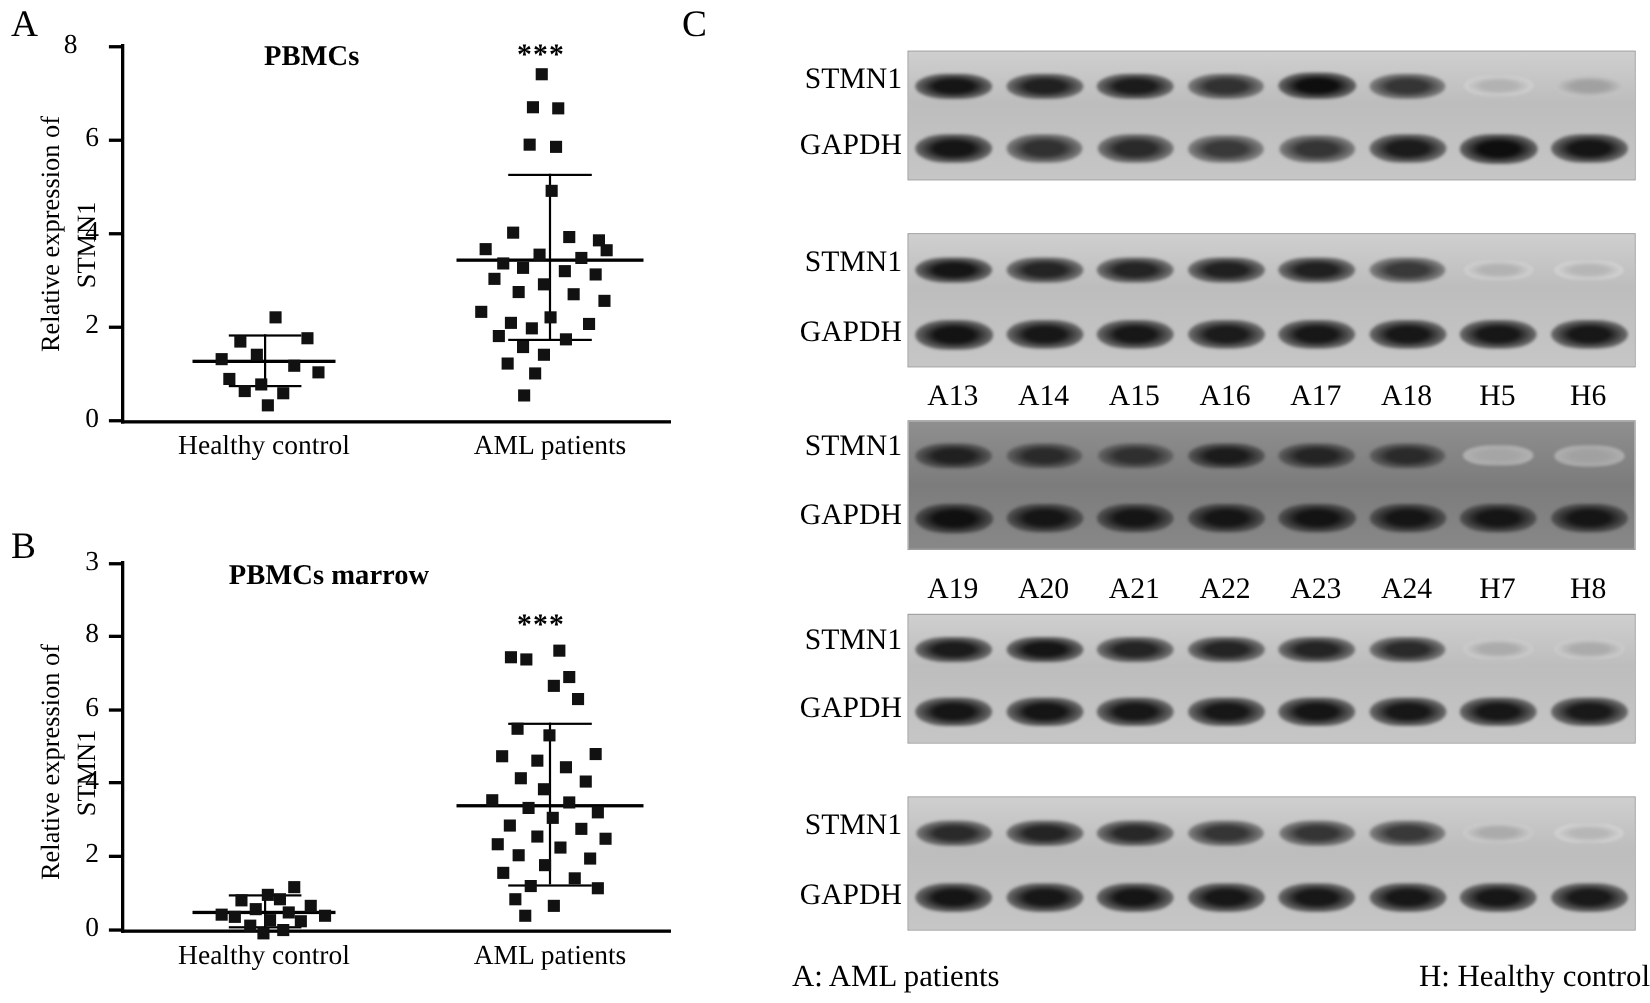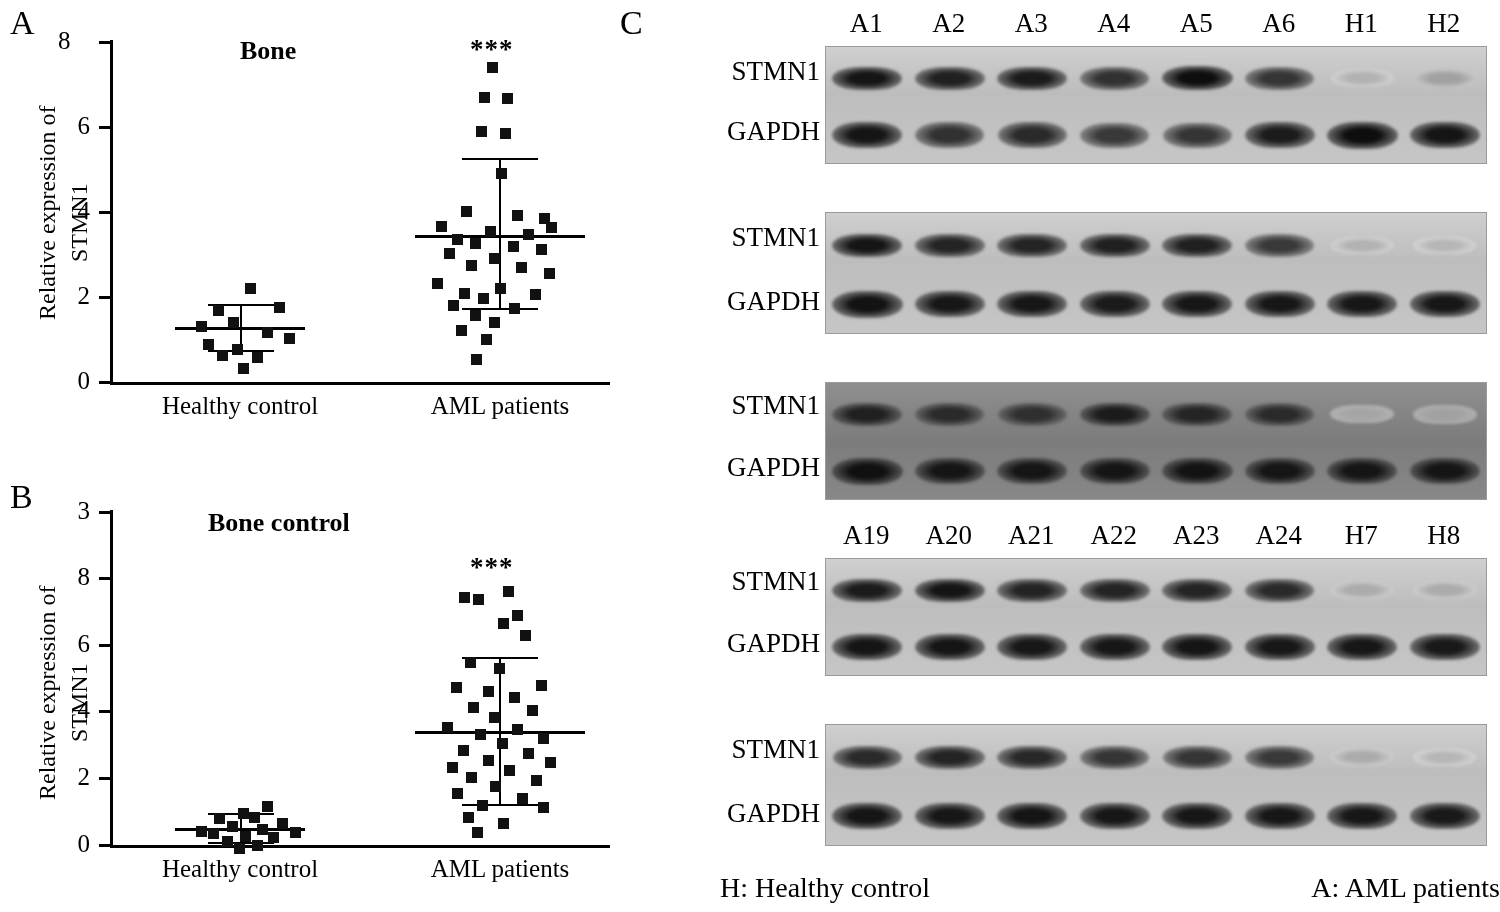--- a/index.html
+++ b/index.html
@@ -33,21 +33,21 @@
 </head>
 <body>
 
 <div class="panel-letter" style="left:10px;top:4px;">A</div>
 
 <div class="chart-wrap" id="chartA" style="left:0;top:0;width:620px;height:450px;"></div>
 
 <div class="ylabel" style="left:34px;top:320px;font-size:24px;">Relative expression of</div>
 <div class="ylabel" style="left:66px;top:262px;font-size:24px;">STMN1</div>
 
-<div class="chart-title" style="left:240px;top:36px;">Bone</div>
+<div class="chart-title" style="left:240px;top:36px;">PBMCs</div>
 <div class="sig" style="left:470px;top:34px;">***</div>
 
 <div class="axis-v" style="left:110px;top:40px;height:345px;"></div>
 <div class="axis-h" style="left:110px;top:382px;width:500px;"></div>
 
 <div class="tick" style="left:99px;top:381px;"></div>
 <div class="tick" style="left:99px;top:296px;"></div>
 <div class="tick" style="left:99px;top:211px;"></div>
 <div class="tick" style="left:99px;top:126px;"></div>
 <div class="tick" style="left:99px;top:41px;"></div>
@@ -117,21 +117,21 @@
 <div class="pt" style="left:489px;top:317px;"></div>
 <div class="pt" style="left:456px;top:325px;"></div>
 <div class="pt" style="left:481px;top:334px;"></div>
 <div class="pt" style="left:471px;top:354px;"></div>
 
 <div class="panel-letter" style="left:10px;top:478px;">B</div>
 
 <div class="ylabel" style="left:34px;top:800px;font-size:24px;">Relative expression of</div>
 <div class="ylabel" style="left:66px;top:742px;font-size:24px;">STMN1</div>
 
-<div class="chart-title" style="left:208px;top:508px;">Bone control</div>
+<div class="chart-title" style="left:208px;top:508px;">PBMCs marrow</div>
 <div class="sig" style="left:470px;top:552px;">***</div>
 
 <div class="axis-v" style="left:110px;top:510px;height:338px;"></div>
 <div class="axis-h" style="left:110px;top:845px;width:500px;"></div>
 
 <div class="tick" style="left:99px;top:844px;"></div>
 <div class="tick" style="left:99px;top:777px;"></div>
 <div class="tick" style="left:99px;top:710px;"></div>
 <div class="tick" style="left:99px;top:644px;"></div>
 <div class="tick" style="left:99px;top:577px;"></div>
@@ -207,30 +207,20 @@
 <div class="pt" style="left:477px;top:800px;"></div>
 <div class="pt" style="left:538px;top:802px;"></div>
 <div class="pt" style="left:463px;top:812px;"></div>
 <div class="pt" style="left:498px;top:818px;"></div>
 <div class="pt" style="left:472px;top:827px;"></div>
 
 <div id="panelC">
   <div class="panel-letter" style="left:0px;top:4px;">C</div>
 
   <div class="blot-block" style="top:0px;height:172px;">
-    <div class="lane-labels" style="top:8px;">
-      <div class="lane-label">A1</div>
-      <div class="lane-label">A2</div>
-      <div class="lane-label">A3</div>
-      <div class="lane-label">A4</div>
-      <div class="lane-label">A5</div>
-      <div class="lane-label">A6</div>
-      <div class="lane-label">H1</div>
-      <div class="lane-label">H2</div>
-    </div>
     <div class="row-name" style="top:56px;">STMN1</div>
     <div class="row-name" style="top:116px;">GAPDH</div>
     <div class="gel" style="top:46px;height:116px;" id="gel1">
         <div class="band" style="left: 6.0225px; width: 70.455px; height: 23.6px; top: 19.52px; background: radial-gradient(rgb(21, 21, 21) 35%, rgba(76, 76, 76, 0.55) 78%, rgba(255, 255, 255, 0) 100%);"></div>
         <div class="band" style="left: 88.77px; width: 69.96px; height: 23.2px; top: 19.72px; background: radial-gradient(rgb(32, 32, 32) 35%, rgba(87, 87, 87, 0.55) 78%, rgba(255, 255, 255, 0) 100%);"></div>
         <div class="band" style="left: 171.171px; width: 70.158px; height: 23.36px; top: 19.64px; background: radial-gradient(rgb(27, 27, 27) 35%, rgba(82, 82, 82, 0.55) 78%, rgba(255, 255, 255, 0) 100%);"></div>
         <div class="band" style="left: 254.166px; width: 69.168px; height: 22.56px; top: 20.04px; background: radial-gradient(rgb(49, 49, 49) 35%, rgba(104, 104, 104, 0.55) 78%, rgba(255, 255, 255, 0) 100%);"></div>
         <div class="band" style="left: 335.874px; width: 70.752px; height: 23.84px; top: 19.4px; background: radial-gradient(rgb(14, 14, 14) 35%, rgba(69, 69, 69, 0.55) 78%, rgba(255, 255, 255, 0) 100%);"></div>
         <div class="band" style="left: 419.265px; width: 68.97px; height: 22.4px; top: 20.12px; background: radial-gradient(rgb(53, 53, 53) 35%, rgba(108, 108, 108, 0.55) 78%, rgba(255, 255, 255, 0) 100%);"></div>
         <div class="band" style="left: 504.636px; width: 63.228px; height: 17.76px; top: 22.44px; background: radial-gradient(rgb(178, 178, 178) 35%, rgba(233, 233, 233, 0.55) 78%, rgba(255, 255, 255, 0) 100%);"></div>
@@ -263,20 +253,30 @@
         <div class="band" style="left: 171.072px; width: 70.356px; height: 26.46px; top: 77.97px; background: radial-gradient(rgb(23, 23, 23) 35%, rgba(78, 78, 78, 0.55) 78%, rgba(255, 255, 255, 0) 100%);"></div>
         <div class="band" style="left: 253.671px; width: 70.158px; height: 26.28px; top: 78.06px; background: radial-gradient(rgb(27, 27, 27) 35%, rgba(82, 82, 82, 0.55) 78%, rgba(255, 255, 255, 0) 100%);"></div>
         <div class="band" style="left: 336.072px; width: 70.356px; height: 26.46px; top: 77.97px; background: radial-gradient(rgb(23, 23, 23) 35%, rgba(78, 78, 78, 0.55) 78%, rgba(255, 255, 255, 0) 100%);"></div>
         <div class="band" style="left: 418.572px; width: 70.356px; height: 26.46px; top: 77.97px; background: radial-gradient(rgb(23, 23, 23) 35%, rgba(78, 78, 78, 0.55) 78%, rgba(255, 255, 255, 0) 100%);"></div>
         <div class="band" style="left: 501.072px; width: 70.356px; height: 26.46px; top: 77.97px; background: radial-gradient(rgb(23, 23, 23) 35%, rgba(78, 78, 78, 0.55) 78%, rgba(255, 255, 255, 0) 100%);"></div>
         <div class="band" style="left: 583.572px; width: 70.356px; height: 26.46px; top: 77.97px; background: radial-gradient(rgb(23, 23, 23) 35%, rgba(78, 78, 78, 0.55) 78%, rgba(255, 255, 255, 0) 100%);"></div>
       </div>
   </div>
 
   <div class="blot-block" style="top:344px;height:170px;">
+    <div class="lane-labels" style="top:0px;">
+      <div class="lane-label">A13</div>
+      <div class="lane-label">A14</div>
+      <div class="lane-label">A15</div>
+      <div class="lane-label">A16</div>
+      <div class="lane-label">A17</div>
+      <div class="lane-label">A18</div>
+      <div class="lane-label">H5</div>
+      <div class="lane-label">H6</div>
+    </div>
     <div class="row-name" style="top:46px;">STMN1</div>
     <div class="row-name" style="top:108px;">GAPDH</div>
     <div class="gel dark" style="top:38px;height:116px;" id="gel3">
         <div class="band" style="left: 6.27px; width: 69.96px; height: 23.2px; top: 19.72px; background: radial-gradient(rgb(32, 32, 32) 35%, rgba(87, 87, 87, 0.55) 78%, rgba(255, 255, 255, 0) 100%);"></div>
         <div class="band" style="left: 89.0175px; width: 69.465px; height: 22.8px; top: 19.92px; background: radial-gradient(rgb(42, 42, 42) 35%, rgba(97, 97, 97, 0.55) 78%, rgba(255, 255, 255, 0) 100%);"></div>
         <div class="band" style="left: 171.617px; width: 69.267px; height: 22.64px; top: 20px; background: radial-gradient(rgb(47, 47, 47) 35%, rgba(102, 102, 102, 0.55) 78%, rgba(255, 255, 255, 0) 100%);"></div>
         <div class="band" style="left: 253.671px; width: 70.158px; height: 23.36px; top: 19.64px; background: radial-gradient(rgb(27, 27, 27) 35%, rgba(82, 82, 82, 0.55) 78%, rgba(255, 255, 255, 0) 100%);"></div>
         <div class="band" style="left: 336.369px; width: 69.762px; height: 23.04px; top: 19.8px; background: radial-gradient(rgb(36, 36, 36) 35%, rgba(91, 91, 91, 0.55) 78%, rgba(255, 255, 255, 0) 100%);"></div>
         <div class="band" style="left: 419.017px; width: 69.465px; height: 22.8px; top: 19.92px; background: radial-gradient(rgb(42, 42, 42) 35%, rgba(97, 97, 97, 0.55) 78%, rgba(255, 255, 255, 0) 100%);"></div>
         <div class="band" style="left: 504.339px; width: 63.822px; height: 18.24px; top: 22.2px; background: radial-gradient(rgb(165, 165, 165) 35%, rgba(220, 220, 220, 0.55) 78%, rgba(255, 255, 255, 0) 100%);"></div>
@@ -342,16 +342,16 @@
         <div class="band" style="left: 171.023px; width: 70.455px; height: 26.55px; top: 77.925px; background: radial-gradient(rgb(21, 21, 21) 35%, rgba(76, 76, 76, 0.55) 78%, rgba(255, 255, 255, 0) 100%);"></div>
         <div class="band" style="left: 253.572px; width: 70.356px; height: 26.46px; top: 77.97px; background: radial-gradient(rgb(23, 23, 23) 35%, rgba(78, 78, 78, 0.55) 78%, rgba(255, 255, 255, 0) 100%);"></div>
         <div class="band" style="left: 336.072px; width: 70.356px; height: 26.46px; top: 77.97px; background: radial-gradient(rgb(23, 23, 23) 35%, rgba(78, 78, 78, 0.55) 78%, rgba(255, 255, 255, 0) 100%);"></div>
         <div class="band" style="left: 418.572px; width: 70.356px; height: 26.46px; top: 77.97px; background: radial-gradient(rgb(23, 23, 23) 35%, rgba(78, 78, 78, 0.55) 78%, rgba(255, 255, 255, 0) 100%);"></div>
         <div class="band" style="left: 501.072px; width: 70.356px; height: 26.46px; top: 77.97px; background: radial-gradient(rgb(23, 23, 23) 35%, rgba(78, 78, 78, 0.55) 78%, rgba(255, 255, 255, 0) 100%);"></div>
         <div class="band" style="left: 583.621px; width: 70.257px; height: 26.37px; top: 78.015px; background: radial-gradient(rgb(25, 25, 25) 35%, rgba(80, 80, 80, 0.55) 78%, rgba(255, 255, 255, 0) 100%);"></div>
       </div>
   </div>
 
   <div class="footer">
+    <span>A: AML patients</span>
     <span>H: Healthy control</span>
-    <span>A: AML patients</span>
   </div>
 </div>
 
 </body></html>

